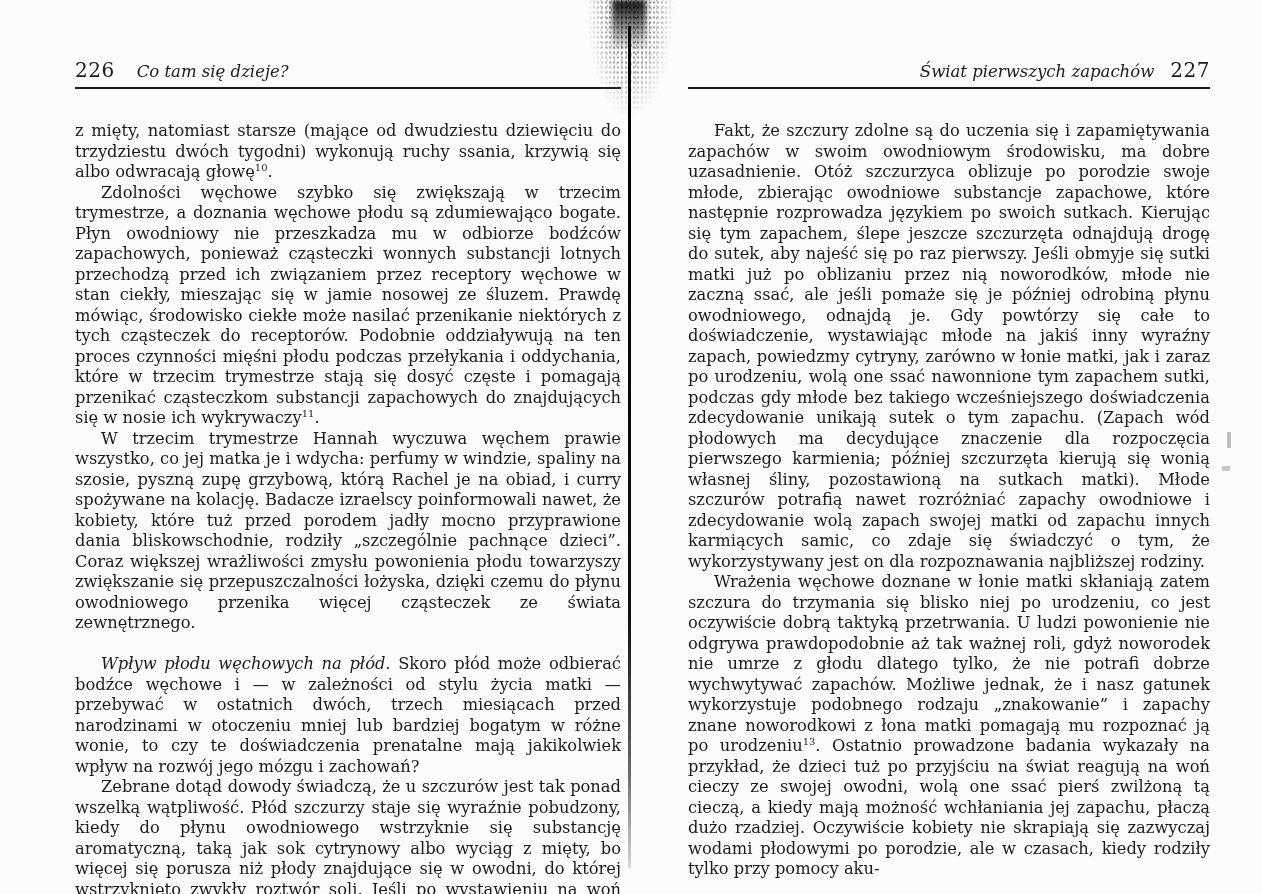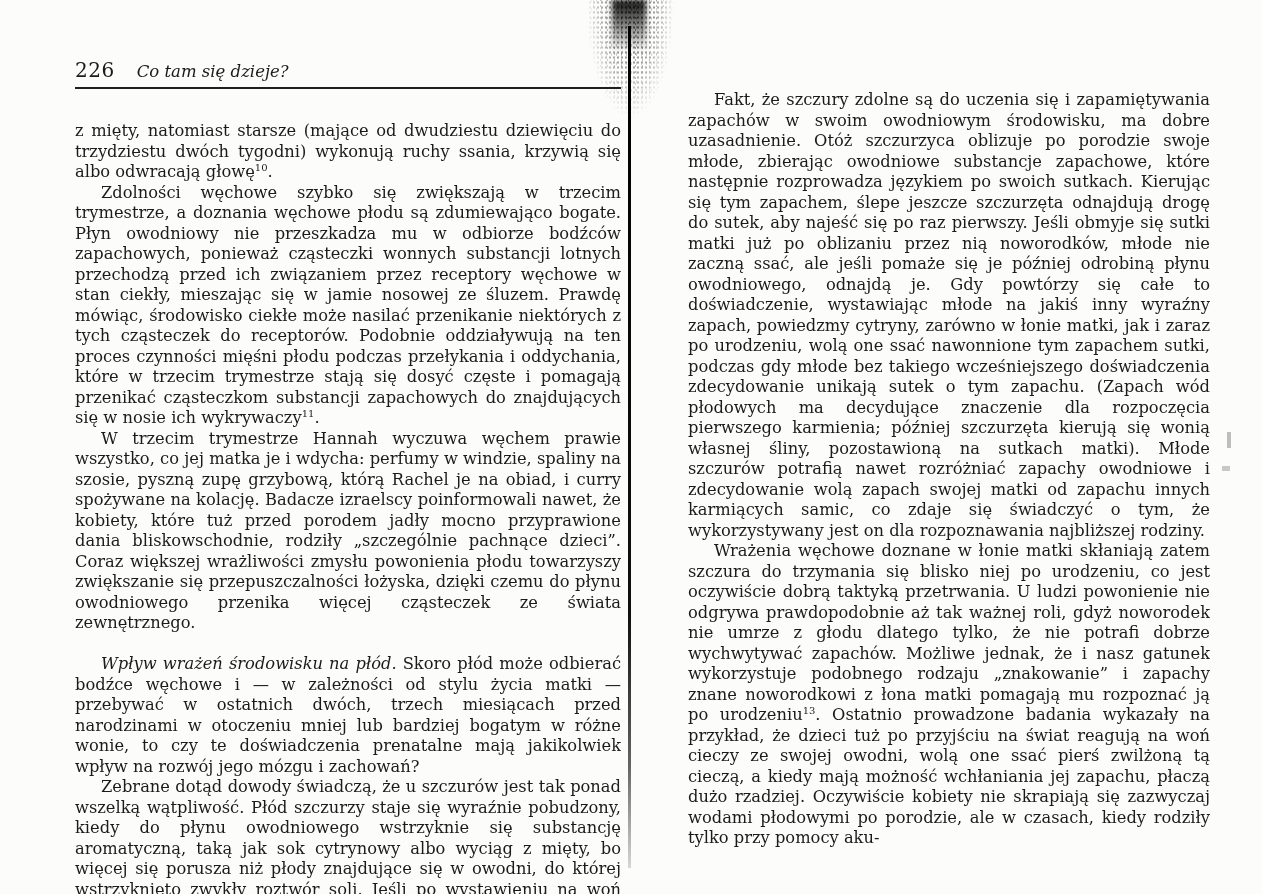--- a/index.html
+++ b/index.html
@@ -80,23 +80,26 @@
 <div class="scan-speck speck-b"></div>
 
 <div class="page left-page">
   <div class="page-header">
     <span class="pagenum">226</span><span class="running-title">Co tam się dzieje?</span>
   </div>
   <div class="page-body">
       <p class="para">z mięty, natomiast starsze (mające od dwudziestu dziewięciu do trzydziestu dwóch tygodni) wykonują ruchy ssania, krzywią się albo odwracają głowę<sup>10</sup>.</p>
       <p class="para indent">Zdolności węchowe szybko się zwiększają w trzecim trymestrze, a doznania węchowe płodu są zdumiewająco bogate. Płyn owodniowy nie przeszkadza mu w odbiorze bodźców zapachowych, ponieważ cząsteczki wonnych substancji lotnych przechodzą przed ich związaniem przez receptory węchowe w stan ciekły, mieszając się w jamie nosowej ze śluzem. Prawdę mówiąc, środowisko ciekłe może nasilać przenikanie niektórych z tych cząsteczek do receptorów. Podobnie oddziaływują na ten proces czynności mięśni płodu podczas przełykania i oddychania, które w trzecim trymestrze stają się dosyć częste i pomagają przenikać cząsteczkom substancji zapachowych do znajdujących się w nosie ich wykrywaczy<sup>11</sup>.</p>
       <p class="para indent">W trzecim trymestrze Hannah wyczuwa węchem prawie wszystko, co jej matka je i wdycha: perfumy w windzie, spaliny na szosie, pyszną zupę grzybową, którą Rachel je na obiad, i curry spożywane na kolację. Badacze izraelscy poinformowali nawet, że kobiety, które tuż przed porodem jadły mocno przyprawione dania bliskowschodnie, rodziły „szczególnie pachnące dzieci”. Coraz większej wrażliwości zmysłu powonienia płodu towarzyszy zwiększanie się przepuszczalności łożyska, dzięki czemu do płynu owodniowego przenika więcej cząsteczek ze świata zewnętrznego.</p>
-      <p class="para indent space-before"><i>Wpływ wrażeń środowisku na płód.</i> Skoro płód może odbierać bodźce węchowe i — w zależności od stylu życia matki — przebywać w ostatnich dwóch, trzech miesiącach przed narodzinami w otoczeniu mniej lub bardziej bogatym w różne wonie, to czy te doświadczenia prenatalne mają jakikolwiek wpływ na rozwój jego mózgu i zachowań?</p>
+      <p class="para indent space-before"><i>Wpływ płodu węchowych na płód.</i> Skoro płód może odbierać bodźce węchowe i — w zależności od stylu życia matki — przebywać w ostatnich dwóch, trzech miesiącach przed narodzinami w otoczeniu mniej lub bardziej bogatym w różne wonie, to czy te doświadczenia prenatalne mają jakikolwiek wpływ na rozwój jego mózgu i zachowań?</p>
       <p class="para indent">Zebrane dotąd dowody świadczą, że u szczurów jest tak ponad wszelką wątpliwość. Płód szczurzy staje się wyraźnie pobudzony, kiedy do płynu owodniowego wstrzyknie się substancję aromatyczną, taką jak sok cytrynowy albo wyciąg z mięty, bo więcej się porusza niż płody znajdujące się w owodni, do której wstrzyknięto zwykły roztwór soli. Jeśli po wystawieniu na woń soku jabłkowego</p>
     </div>
 </div>
 
 <div class="page right-page">
+  <div class="page-header">
+    <span class="running-title">Świat pierwszych zapachów</span><span class="pagenum">227</span>
+  </div>
   <div class="page-body">
       <p class="para indent">Fakt, że szczury zdolne są do uczenia się i zapamiętywania zapachów w swoim owodniowym środowisku, ma dobre uzasadnienie. Otóż szczurzyca oblizuje po porodzie swoje młode, zbierając owodniowe substancje zapachowe, które następnie rozprowadza językiem po swoich sutkach. Kierując się tym zapachem, ślepe jeszcze szczurzęta odnajdują drogę do sutek, aby najeść się po raz pierwszy. Jeśli obmyje się sutki matki już po oblizaniu przez nią noworodków, młode nie zaczną ssać, ale jeśli pomaże się je później odrobiną płynu owodniowego, odnajdą je. Gdy powtórzy się całe to doświadczenie, wystawiając młode na jakiś inny wyraźny zapach, powiedzmy cytryny, zarówno w łonie matki, jak i zaraz po urodzeniu, wolą one ssać nawonnione tym zapachem sutki, podczas gdy młode bez takiego wcześniejszego doświadczenia zdecydowanie unikają sutek o tym zapachu. (Zapach wód płodowych ma decydujące znaczenie dla rozpoczęcia pierwszego karmienia; później szczurzęta kierują się wonią własnej śliny, pozostawioną na sutkach matki). Młode szczurów potrafią nawet rozróżniać zapachy owodniowe i zdecydowanie wolą zapach swojej matki od zapachu innych karmiących samic, co zdaje się świadczyć o tym, że wykorzystywany jest on dla rozpoznawania najbliższej rodziny.</p>
       <p class="para indent">Wrażenia węchowe doznane w łonie matki skłaniają zatem szczura do trzymania się blisko niej po urodzeniu, co jest oczywiście dobrą taktyką przetrwania. U ludzi powonienie nie odgrywa prawdopodobnie aż tak ważnej roli, gdyż noworodek nie umrze z głodu dlatego tylko, że nie potrafi dobrze wychwytywać zapachów. Możliwe jednak, że i nasz gatunek wykorzystuje podobnego rodzaju „znakowanie” i zapachy znane noworodkowi z łona matki pomagają mu rozpoznać ją po urodzeniu<sup>13</sup>. Ostatnio prowadzone badania wykazały na przykład, że dzieci tuż po przyjściu na świat reagują na woń cieczy ze swojej owodni, wolą one ssać pierś zwilżoną tą cieczą, a kiedy mają możność wchłaniania jej zapachu, płaczą dużo rzadziej. Oczywiście kobiety nie skrapiają się zazwyczaj wodami płodowymi po porodzie, ale w czasach, kiedy rodziły tylko przy pomocy aku-</p>
     </div>
 </div>
 
 </body></html>

